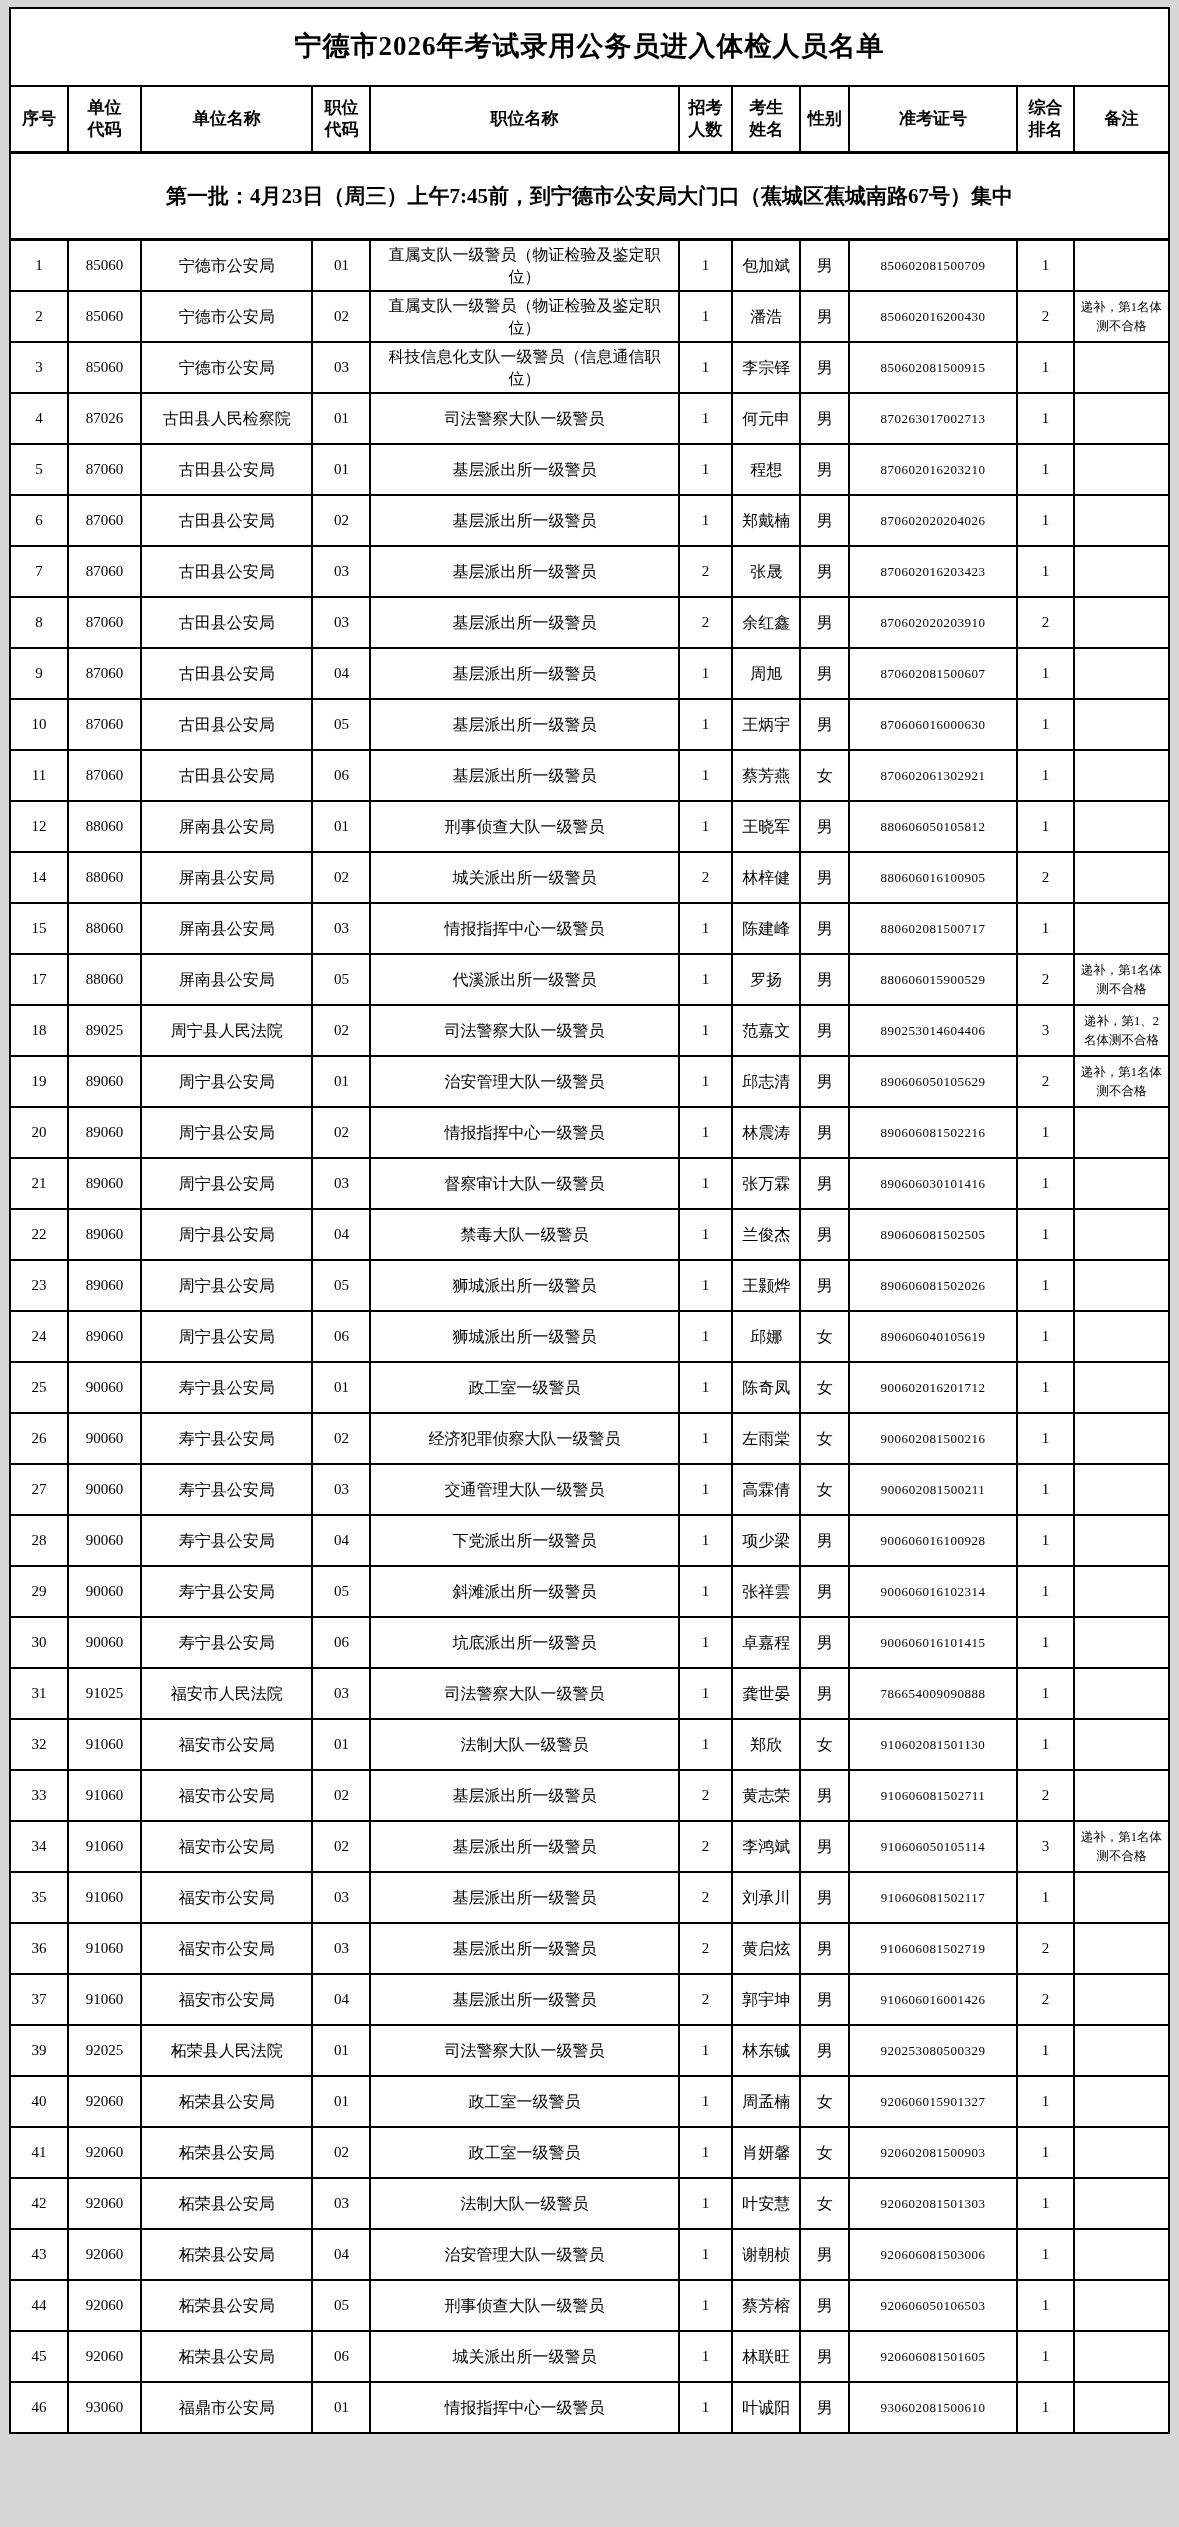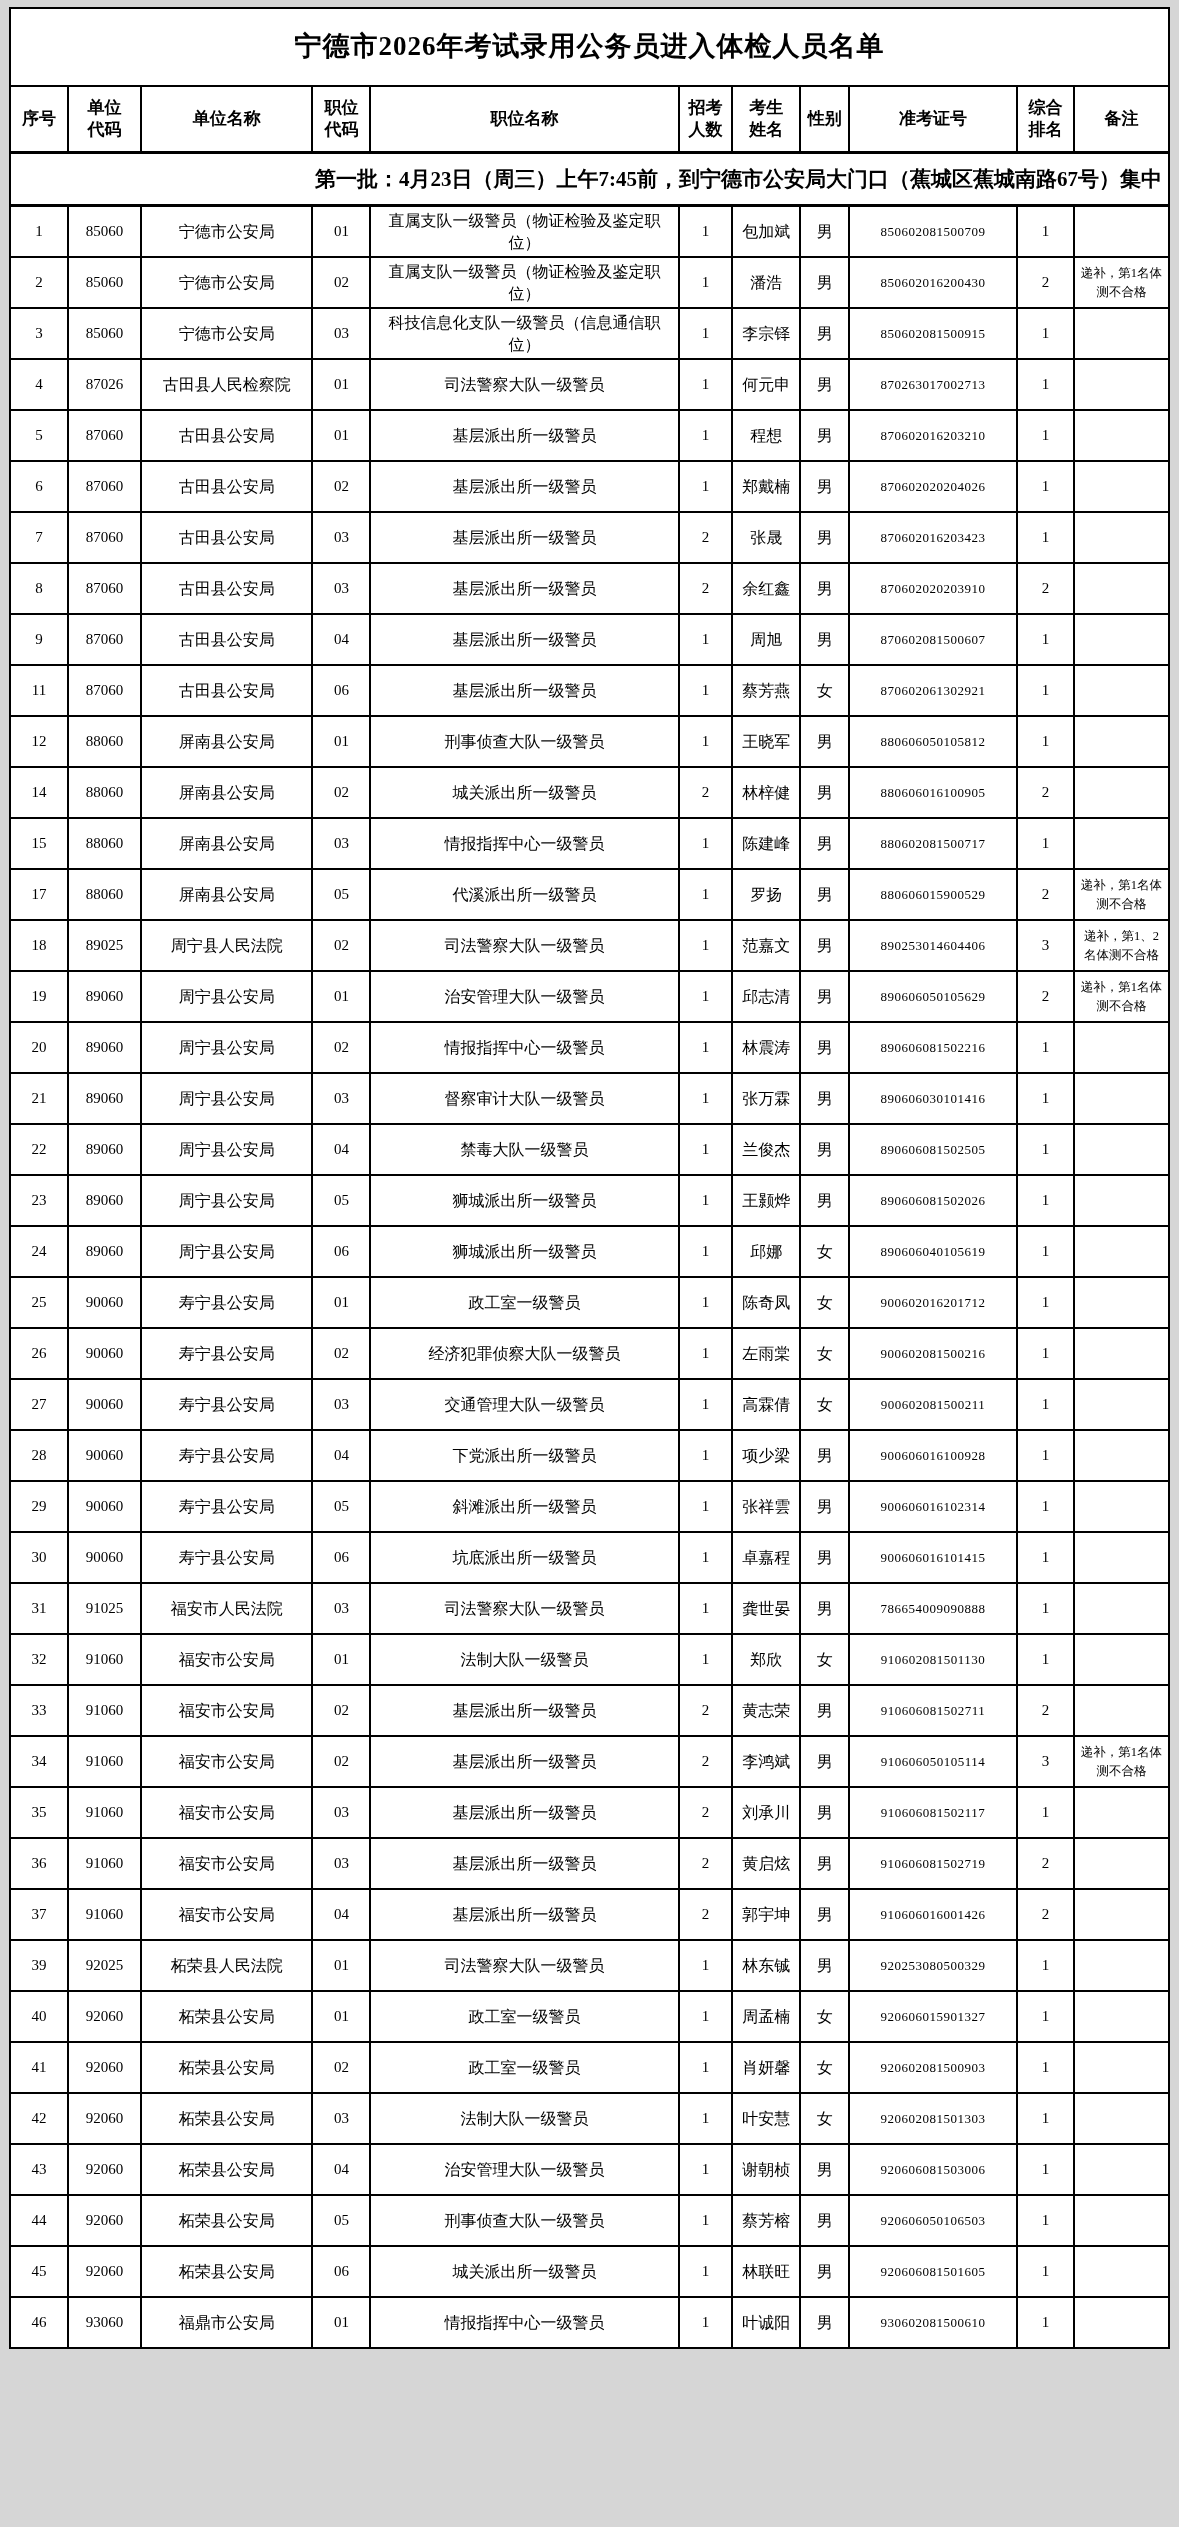--- a/index.html
+++ b/index.html
@@ -2,21 +2,21 @@
 <html><head>
 <meta charset="utf-8">
 <style>
   html,body{margin:0;padding:0;background:#d6d6d6;color:#000;
     font-family:"Liberation Serif","DejaVu Serif",serif;}
   .sheet{width:1161px;margin:0 auto;padding:7px 9px;}
   table{border-collapse:collapse;width:100%;table-layout:fixed;background:#fff;}
   th,td{border:2px solid #000;text-align:center;vertical-align:middle;
     padding:2px 3px;word-break:break-all;}
   .title-cell{font-size:27px;font-weight:bold;letter-spacing:1px;padding:8px 9px;}
-  .batch-cell{font-size:21px;font-weight:bold;text-align:right;padding:11px 6px;
+  .batch-cell{font-size:21px;font-weight:bold;text-align:center;padding:28px 6px;
     border-top:3px solid #000;border-bottom:3px solid #000;}
   thead th{font-size:17px;font-weight:bold;white-space:pre-line;line-height:1.3;height:60px;}
   tbody td{font-size:16px;height:45px;line-height:1.35;}
   td.num{font-size:15px;}
   td.ticket{font-size:13px;letter-spacing:.5px;}
   td.remark{font-size:12.5px;line-height:1.45;padding:2px 5px;border-radius:23px;}
   td.pos{padding:2px 8px;}
 </style>
 </head>
 <body>
@@ -174,20 +174,33 @@
     <td class="num">04</td>
     <td class="pos">基层派出所一级警员</td>
     <td class="num">1</td>
     <td>周旭</td>
     <td>男</td>
     <td class="ticket">870602081500607</td>
     <td class="num">1</td>
     <td class="remark"></td>
   </tr>
         <tr>
+    <td class="num">10</td>
+    <td class="num">87060</td>
+    <td>古田县公安局</td>
+    <td class="num">05</td>
+    <td class="pos">基层派出所一级警员</td>
+    <td class="num">1</td>
+    <td>王炳宇</td>
+    <td>男</td>
+    <td class="ticket">870606016000630</td>
+    <td class="num">1</td>
+    <td class="remark"></td>
+  </tr>
+        <tr>
     <td class="num">11</td>
     <td class="num">87060</td>
     <td>古田县公安局</td>
     <td class="num">06</td>
     <td class="pos">基层派出所一级警员</td>
     <td class="num">1</td>
     <td>蔡芳燕</td>
     <td>女</td>
     <td class="ticket">870602061302921</td>
     <td class="num">1</td>

